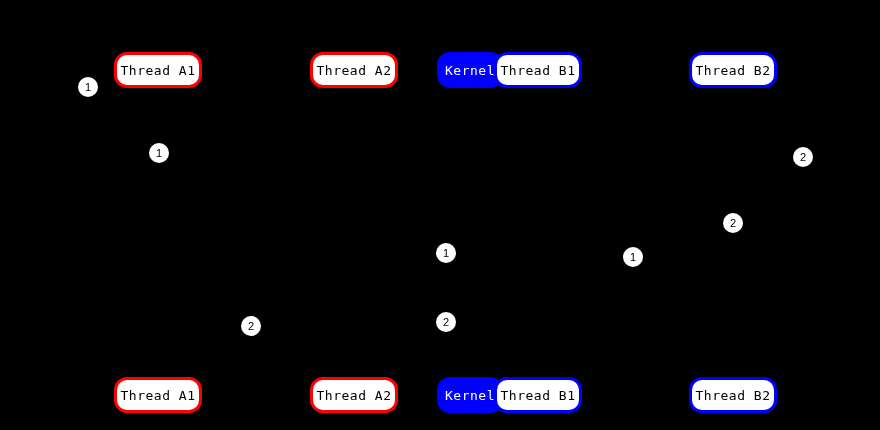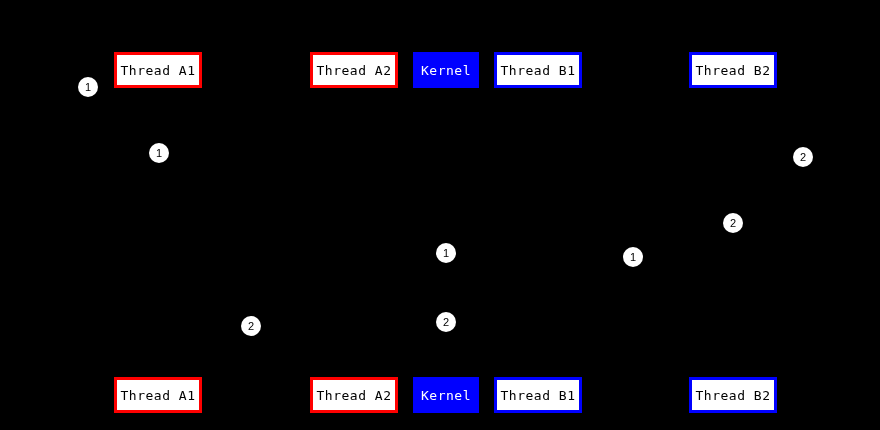--- a/index.html
+++ b/index.html
@@ -36,30 +36,32 @@
   .pbox {
     position: absolute;
     box-sizing: border-box;
     display: flex;
     align-items: center;
     justify-content: center;
     font-size: 13px;
     letter-spacing: 0.5px;
     white-space: nowrap;
     line-height: 1;
+    border-radius: 13px;
   }
   .pbox.outline {
     background: #ffffff;
     color: #000000;
     border-style: solid;
     border-width: 3px;
   }
   .pbox.filled {
     color: #ffffff;
     border: none;
+    margin-left: 24px;
   }
 
   
   .marker {
     position: absolute;
     width: 20px;
     height: 20px;
     border-radius: 50%;
     background: #ffffff;
     color: #000000;

